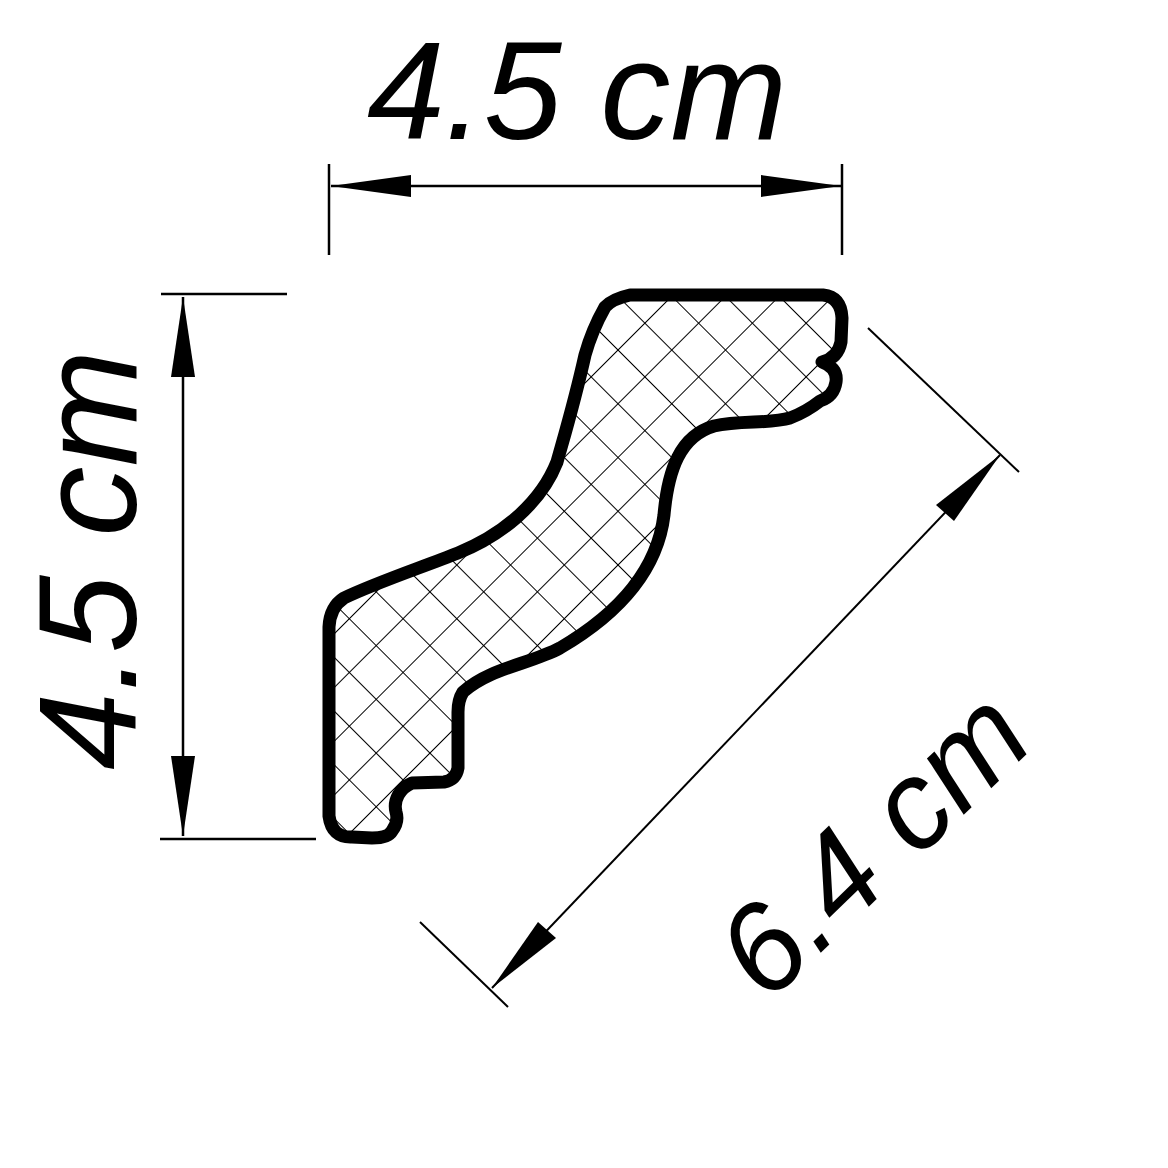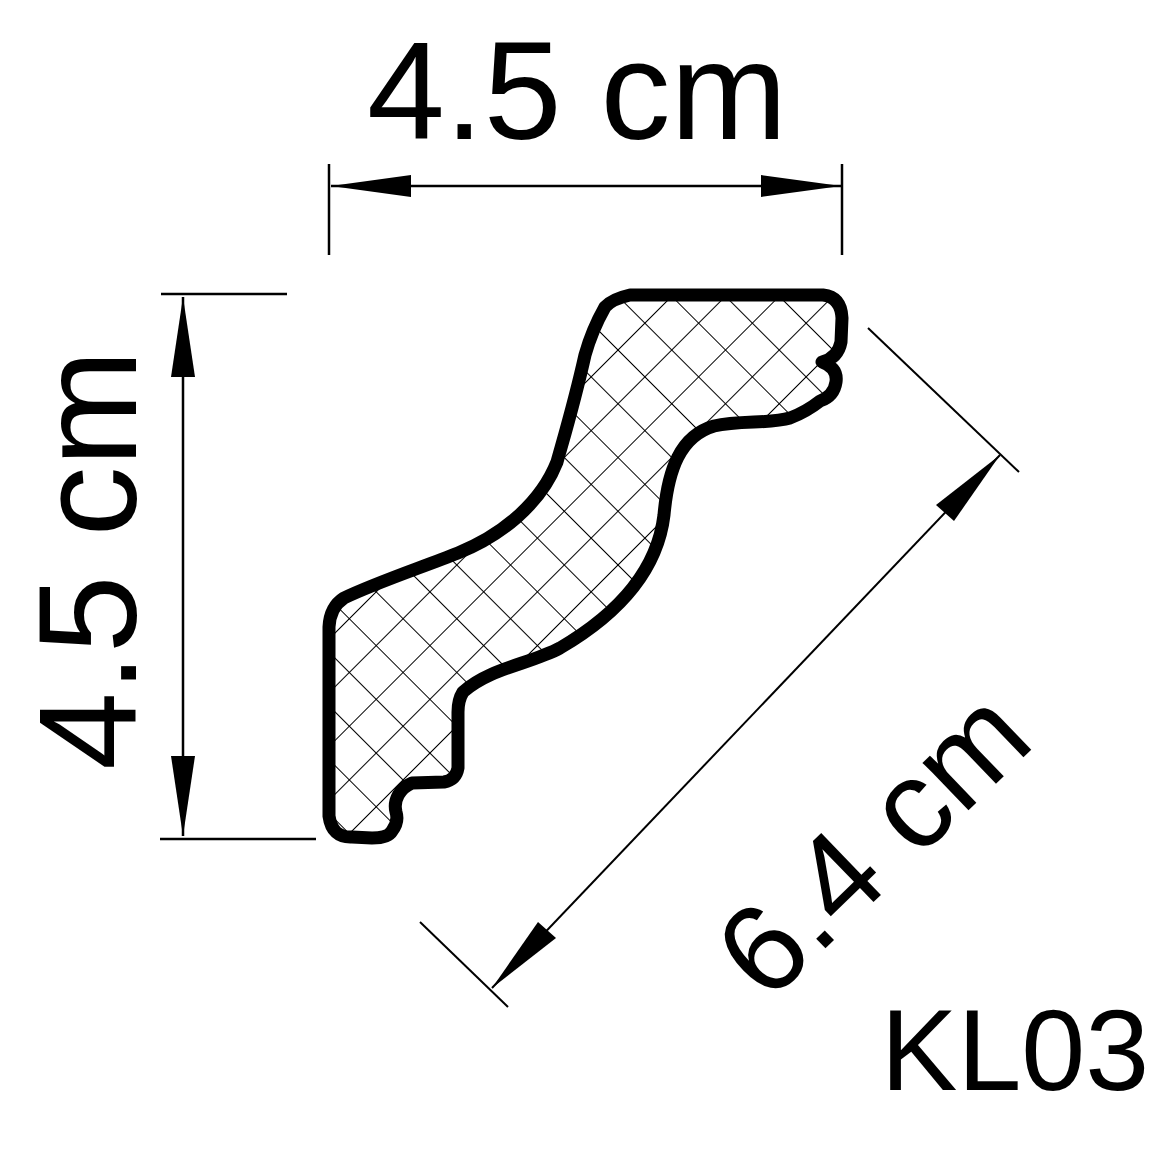--- a/index.html
+++ b/index.html
@@ -7,20 +7,21 @@
     padding: 0;
     width: 1168px;
     height: 1168px;
     overflow: hidden;
     font-family: "Liberation Sans", "DejaVu Sans", sans-serif;
   }
   .stage {
     position: relative;
     width: 1168px;
     height: 1168px;
+    font-style: italic;
   }
   svg.linework {
     position: absolute;
     left: 0;
     top: 0;
   }
   .dim-label {
     position: absolute;
     white-space: nowrap;
     line-height: 1;
@@ -102,15 +103,14 @@
       <polygon points="492,988 538,922 556,938" fill="currentColor"></polygon>
     </g>
   </svg>
 
   <div class="dim-label label-width">4.5 cm</div>
 
   <div class="dim-label rot-ccw90 label-height">4.5 cm</div>
 
   <div class="dim-label rot-diag label-diagonal">6.4 cm</div>
 
-  <div class="dim-label label-code">KL03</div>
 
 </div>
 
 </body></html>

